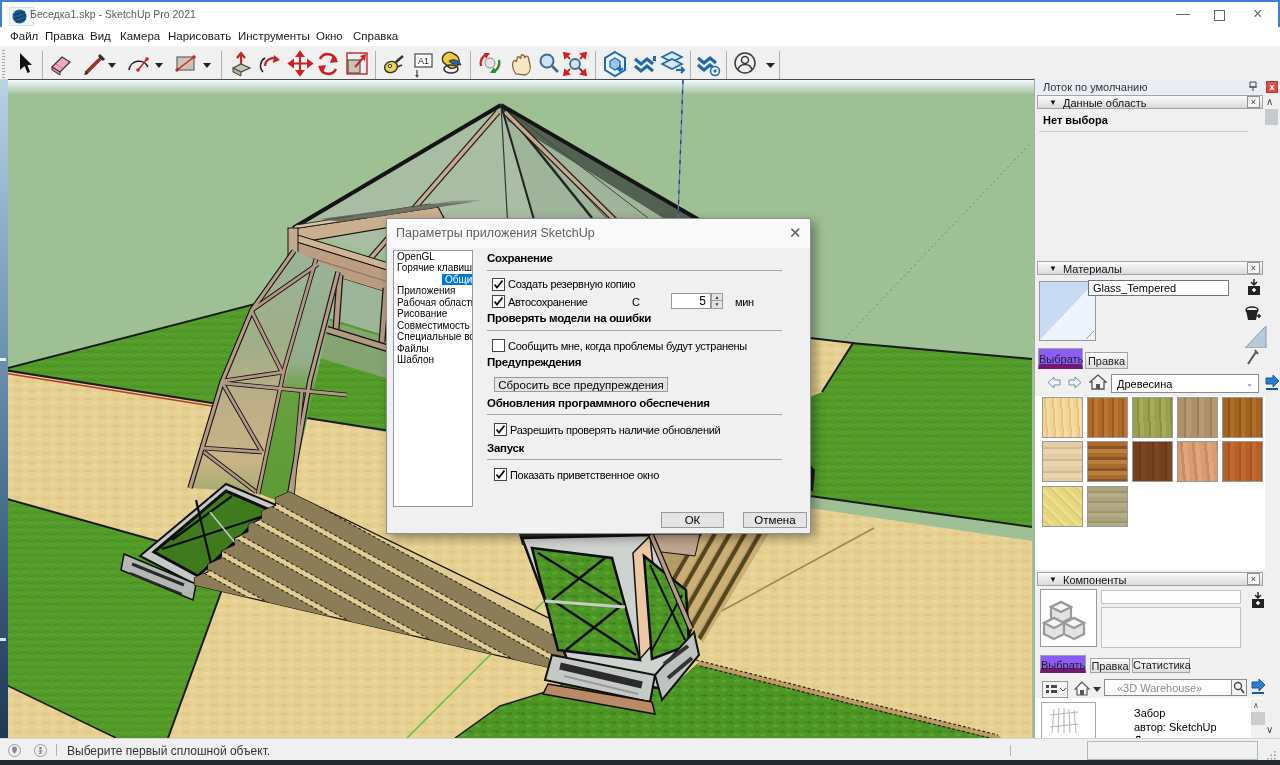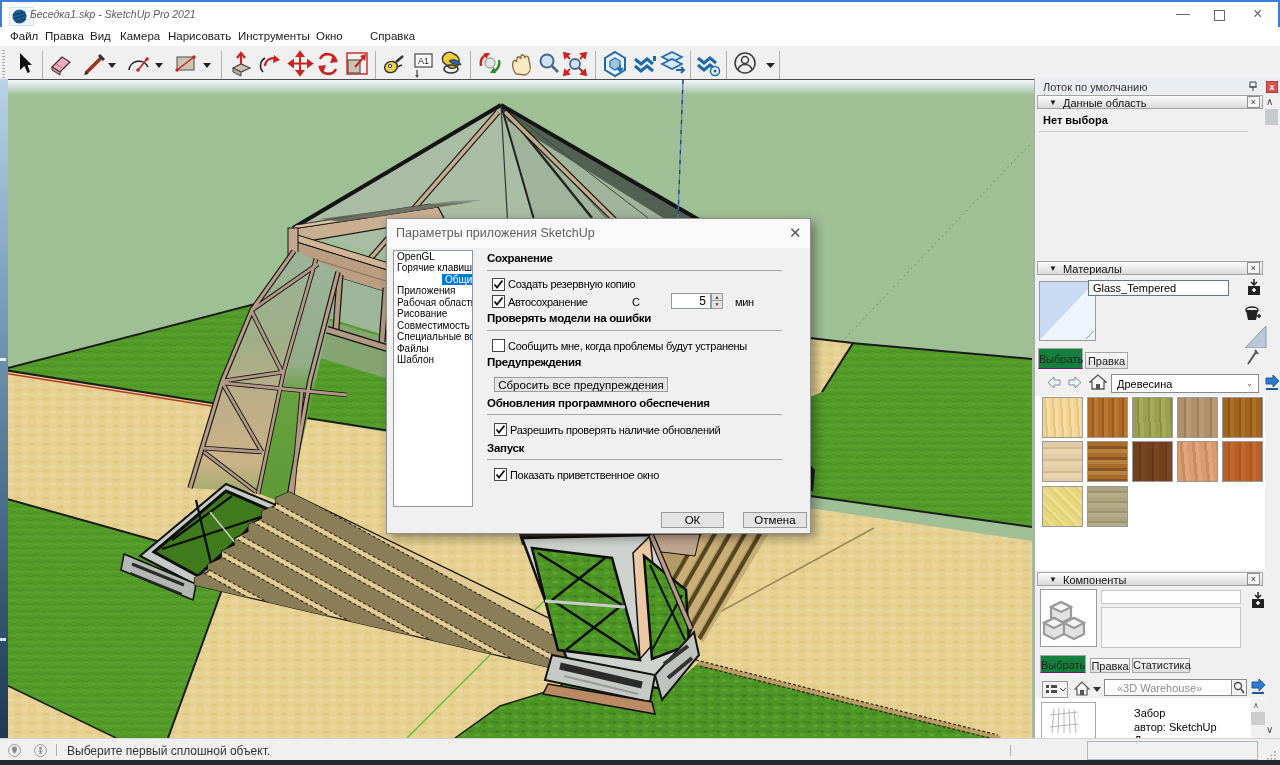--- a/index.html
+++ b/index.html
@@ -3,21 +3,21 @@
 <meta charset="utf-8">
 <style>
 * { margin:0; padding:0; box-sizing:border-box; }
 html,body { width:1280px; height:765px; overflow:hidden; font-family:"Liberation Sans", sans-serif; }
 #app { position:absolute; left:0; top:0; width:1280px; height:765px; background:#f0f0f0; }
 .abs { position:absolute; }
 
 
 #titlebar { left:0; top:0; width:1280px; height:27px; background:#fff; border-top:2px solid #3b7edb; border-left:2px solid #3b7edb; border-right:2px solid #3b7edb; }
 #ticon { left:9px; top:7px; width:25px; height:19px; background:#f2f7fc; border:1px solid #cfe3f5; }
-#ttext { left:30px; top:8px; font-size:10.5px; color:#5a5a5a; letter-spacing:0px;font-style:italic; }
+#ttext { left:30px; top:8px; font-size:10.5px; color:#5a5a5a; letter-spacing:0px; }
 .wbtn { top:9px; color:#666; font-size:14px; }
 
 
 #menubar { left:0; top:27px; width:1280px; height:19px; background:#fff; }
 .mitem { position:absolute; top:3px; font-size:11.5px; color:#1a1a1a; }
 
 
 #toolbar { left:0; top:46px; width:1280px; height:38px; background:#f0f0f0; border-bottom:1px solid #d8d8d8; }
 
 
@@ -37,21 +37,21 @@
 .cb svg { position:absolute; left:0px; top:0px; }
 .cblbl { position:absolute; font-size:11px; letter-spacing:-0.3px; color:#000; white-space:nowrap; }
 .dbtn { position:absolute; background:#e4e4e4; border:1px solid #9b9b9b; font-size:11.5px; color:#000; text-align:center; white-space:nowrap; overflow:hidden; }
 
 
 #tray { left:1034px; top:78px; width:246px; height:662px; background:#f0f0f0; border-left:1px solid #a9a9a9; }
 #trayhdr { left:1px; top:1px; width:244px; height:15px; background:#e9eef5; font-size:11px; color:#333; }
 .sechdr { position:absolute; left:2px; width:226px; height:14px; background:linear-gradient(#fcfcfc,#d9d9d9); border:1px solid #a3a3a3; font-size:11px; color:#111; }
 .xbtn { position:absolute; width:13px; height:12px; background:#f5f5f5; border:1px solid #909090; font-size:9px; line-height:10px; text-align:center; color:#333; }
 .tab { position:absolute; font-size:11px; color:#222; border:1px solid #a5a5a5; background:linear-gradient(#fafafa,#dedede); text-align:center; }
-.tabsel { background:#15803d; border-bottom:1px solid #701a75; }
+.tabsel { background:#8b5cf6; border-bottom:5px solid #701a75; }
 
 
 #statusbar { left:0; top:738px; width:1280px; height:22px; background:#f0f0f0; border-top:1px solid #d4d4d4; font-size:12px; color:#333; }
 #bottomstrip { left:0; top:760px; width:1280px; height:5px; background:#23272e; overflow:hidden; }
 </style>
 </head>
 <body>
 <div id="app">
 
   <div id="titlebar" class="abs"></div>
@@ -66,21 +66,21 @@
   <div class="abs wbtn" style="left:1253px;top:5px;font-size:16px">×</div>
 
   <div id="menubar" class="abs">
     <span class="mitem" style="left:10px">Файл</span>
     <span class="mitem" style="left:45px">Правка</span>
     <span class="mitem" style="left:90px">Вид</span>
     <span class="mitem" style="left:120px">Камера</span>
     <span class="mitem" style="left:168px">Нарисовать</span>
     <span class="mitem" style="left:238px">Инструменты</span>
     <span class="mitem" style="left:316px">Окно</span>
-    <span class="mitem" style="left:370px">Справка</span>
+    <span class="mitem" style="left:353px">Справка</span>
   </div>
 
   <div id="toolbar" class="abs">
     <div style="position:absolute;left:2px;top:4px;width:3px;height:30px;background-image:repeating-linear-gradient(#aaa 0 1px,transparent 1px 3px)"></div>
   </div>
   <svg id="tbicons" class="abs" style="left:0;top:46px" width="1280" height="38">
     <g stroke="#b0b0b0">
         <line x1="42.5" y1="5" x2="42.5" y2="33"></line>
         <line x1="221.5" y1="5" x2="221.5" y2="33"></line>
         <line x1="375.5" y1="5" x2="375.5" y2="33"></line>

